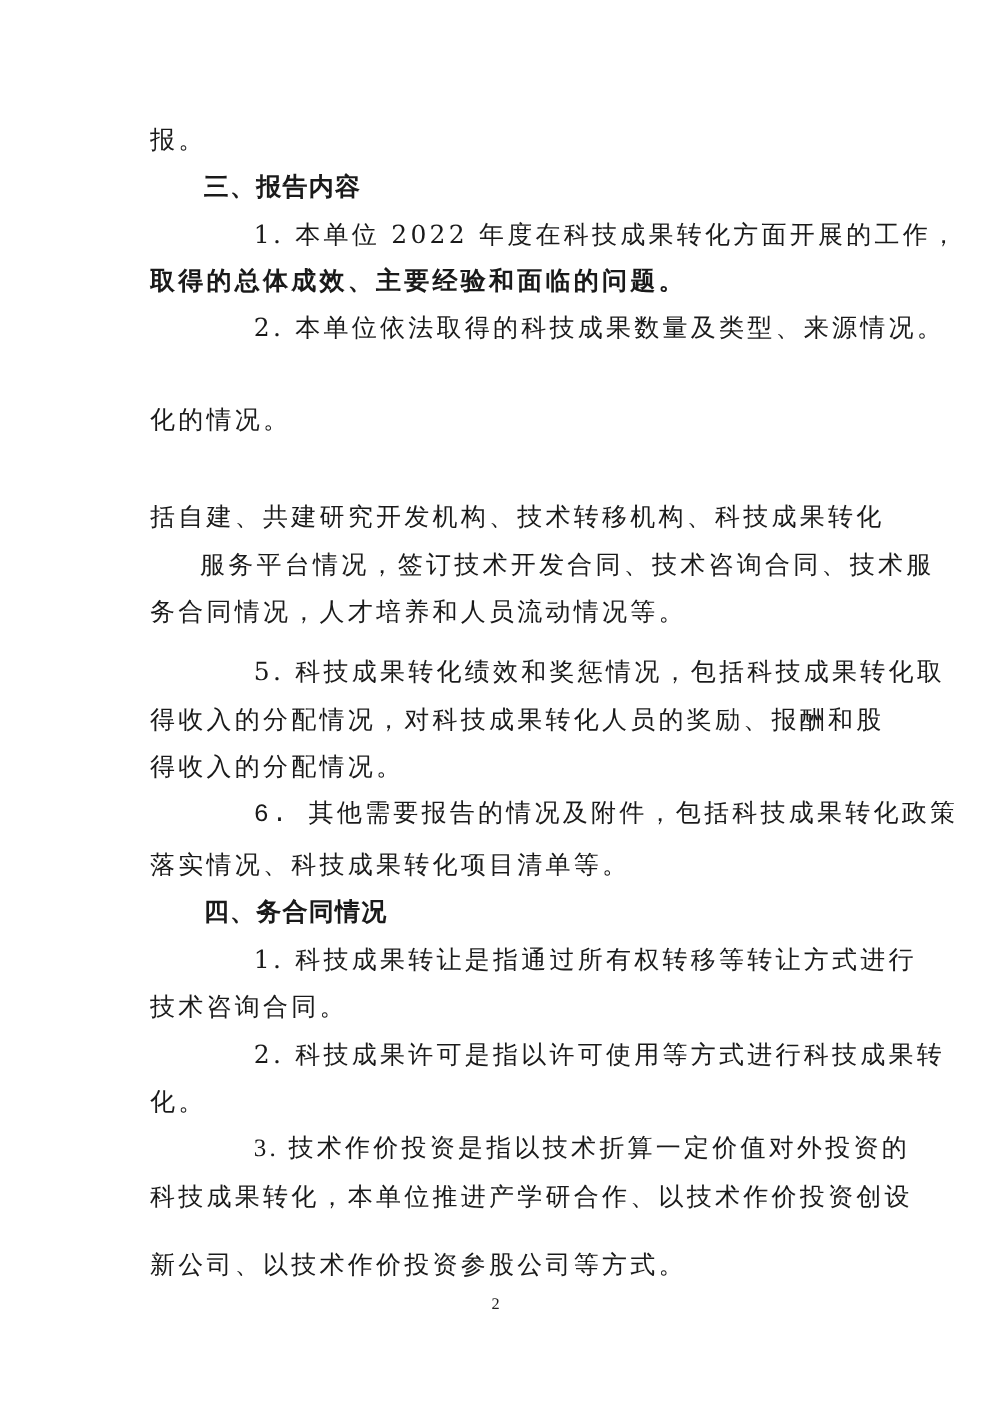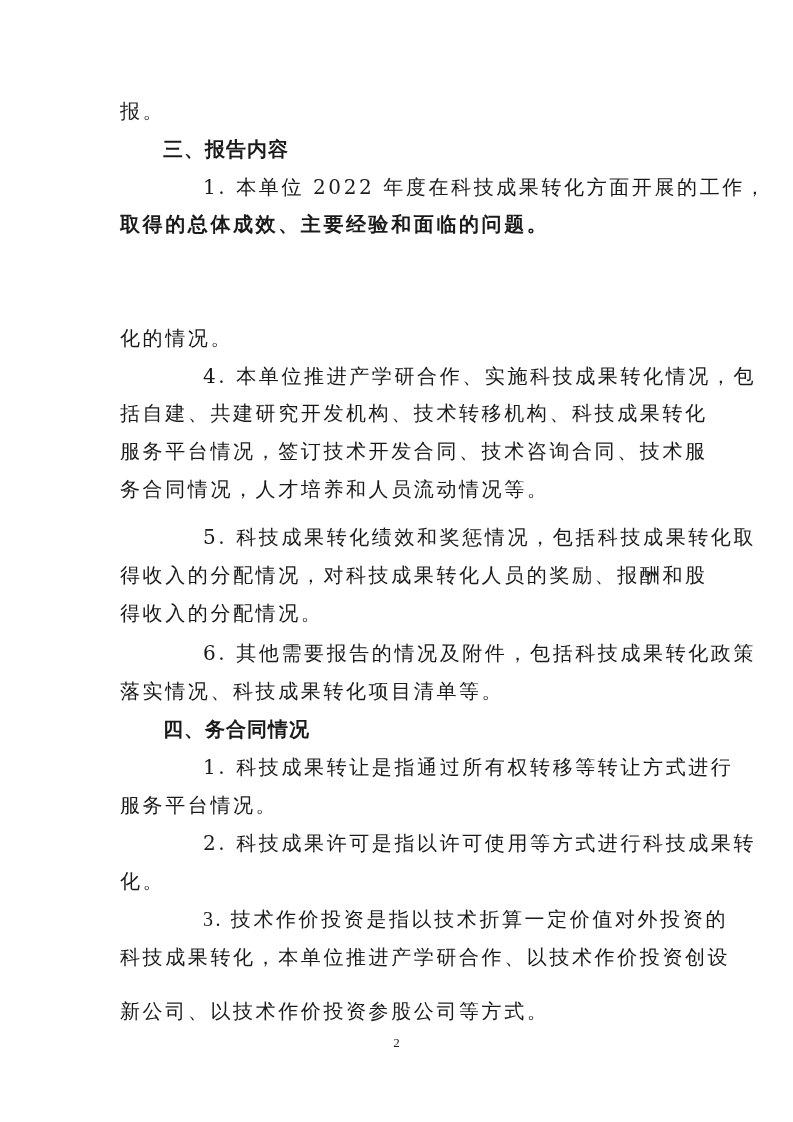--- a/index.html
+++ b/index.html
@@ -67,39 +67,39 @@
 
 <div class="page">
 
   <div class="line last" style="top:96px;">报。</div>
 
   <div class="heading" style="top:134px;">三、报告内容</div>
 
   <div class="line indent" style="top:172px;">1. 本单位 2022 年度在科技成果转化方面开展的工作，</div>
   <div class="line last" style="top:209px;font-weight:bold;">取得的总体成效、主要经验和面临的问题。</div>
 
+  <div class="line indent" style="top:247px;">2. 本单位依法取得的科技成果数量及类型、来源情况。</div>
 
-  <div class="line last" style="top:323px;">化的情况。</div>
+  <div class="line last" style="top:323px;font-family:Liberation Mono, monospace;">化的情况。</div>
 
-  <div class="line indent" style="top:361px;">4. 本单位推进产学研合作、实施科技成果转化情况，包</div>
   <div class="line" style="top:398px;">括自建、共建研究开发机构、技术转移机构、科技成果转化</div>
-  <div class="line" style="top:436px;">服务平台情况，签订技术开发合同、技术咨询合同、技术服</div>
+  <div class="line" style="top:436px;margin-left:40px;">服务平台情况，签订技术开发合同、技术咨询合同、技术服</div>
   <div class="line last" style="top:474px;">务合同情况，人才培养和人员流动情况等。</div>
 
   <div class="line indent" style="top:522px;">5. 科技成果转化绩效和奖惩情况，包括科技成果转化取</div>
   <div class="line" style="top:560px;">得收入的分配情况，对科技成果转化人员的奖励、报酬和股</div>
   <div class="line last" style="top:598px;">得收入的分配情况。</div>
 
-  <div class="line indent" style="top:638px;">6. 其他需要报告的情况及附件，包括科技成果转化政策</div>
+  <div class="line indent" style="top:638px;font-family:Liberation Mono, monospace;">6. 其他需要报告的情况及附件，包括科技成果转化政策</div>
   <div class="line last" style="top:676px;">落实情况、科技成果转化项目清单等。</div>
 
   <div class="heading" style="top:714px;">四、务合同情况</div>
 
   <div class="line indent" style="top:752px;">1. 科技成果转让是指通过所有权转移等转让方式进行</div>
-  <div class="line last" style="top:790px;">服务平台情况。</div>
+  <div class="line last" style="top:790px;">技术咨询合同。</div>
 
   <div class="line indent" style="top:828px;">2. 科技成果许可是指以许可使用等方式进行科技成果转</div>
   <div class="line last" style="top:866px;">化。</div>
 
   <div class="line indent" style="top:904px;font-family:Liberation Serif, serif;">3. 技术作价投资是指以技术折算一定价值对外投资的</div>
   <div class="line" style="top:942px;">科技成果转化，本单位推进产学研合作、以技术作价投资创设</div>
   <div class="line last" style="top:996px;">新公司、以技术作价投资参股公司等方式。</div>
 
   <div class="page-number">2</div>
 </div>

